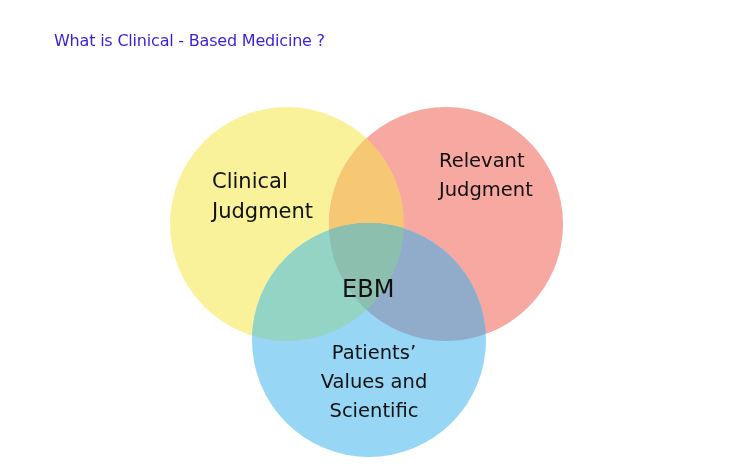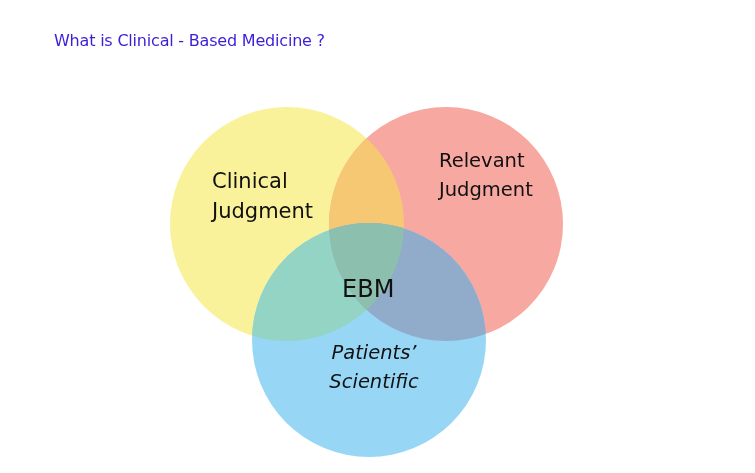--- a/index.html
+++ b/index.html
@@ -10,21 +10,21 @@
     white-space: nowrap; letter-spacing: -0.2px;
   }
   svg.venn { position: absolute; left: 0; top: 0; }
   .lbl {
     position: absolute; font-family: "DejaVu Sans", sans-serif; color: #111111;
     white-space: nowrap;
   }
   .lbl .line { display: block; }
   .clinical { left: 212px; top: 166px; font-size: 21px; line-height: 30px; text-align: left; width: 120px; }
   .scientific { left: 439px; top: 146px; font-size: 19.5px; line-height: 29px; text-align: left; }
-  .patients { left: 313px; top: 338px; font-size: 19.5px; line-height: 29px; text-align: center; width: 122px; font-style: italic; }
+  .patients { left: 313px; top: 338px; font-size: 19.5px; line-height: 29px; text-align: center; width: 122px; }
   .ebm { left: 342px; top: 243px; font-size: 24px; line-height: 28px; margin-top: 32px; }
 </style>
 </head>
 <body>
 
 <div class="title" style="color: rgb(58, 31, 214);">What is Clinical - Based Medicine ?</div>
 
 <svg class="venn" width="755" height="473" viewBox="0 0 755 473">
   <defs>
     <clipPath id="clipY">
@@ -61,16 +61,17 @@
   <span class="line">Judgment</span>
 </div>
 
 <div class="lbl scientific">
   <span class="line">Relevant</span>
   <span class="line">Judgment</span>
 </div>
 
 <div class="lbl patients">
   <span class="line">Patients’</span>
+  <span class="line">Values and</span>
   <span class="line">Scientific</span>
 </div>
 
 <div class="lbl ebm">EBM</div>
 
 </body></html>

